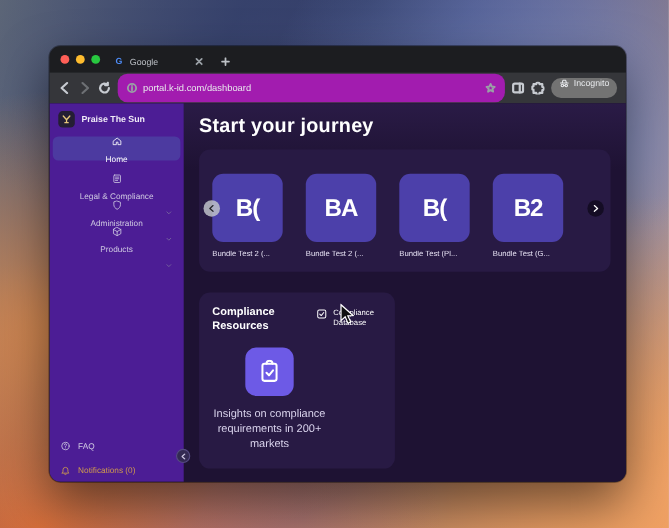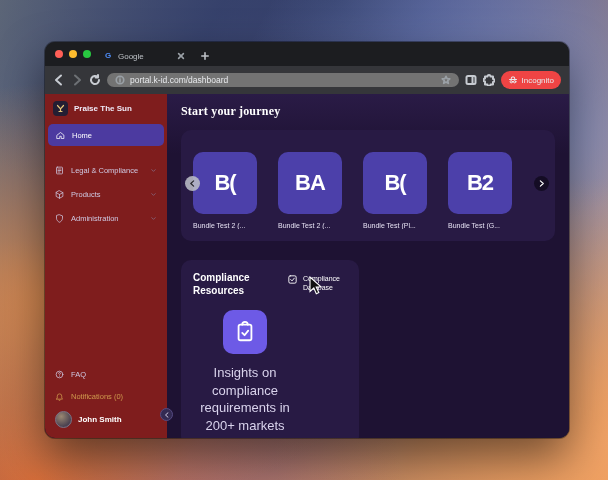--- a/index.html
+++ b/index.html
@@ -35,52 +35,52 @@
   .fav-kid{ background:#0f4c5c; box-shadow:inset 0 0 0 1.5px #35d0c0; }
   .fav-g{ font-size:8px; font-weight:bold; color:#4e8cf7; line-height:8px; background:none; }
   .tab .label{ flex:1 1 auto; overflow:hidden; white-space:nowrap; }
   .tab .x{ width:8px; height:8px; color:#9aa0a6; flex:0 0 auto; }
   .newtab{ width:16px; height:16px; margin:0 0 2px 4px; display:flex; align-items:center; justify-content:center; color:#bdc1c6; }
 
   
   .toolbar{ height:28px; background:#35363a; display:flex; align-items:center; gap:6px; padding:0 8px; }
   .navic{ width:12px; height:12px; color:#c7cbd1; flex:0 0 auto; }
   .navic.dim{ color:#6d7074; }
-  .urlpill{ flex:1 1 auto; height:14px; background:#737373; border-radius:9px; display:flex; align-items:center; gap:5px; padding:0 8px; }
+  .urlpill{ flex:1 1 auto; height:26px; background:#a21caf; border-radius:9px; display:flex; align-items:center; gap:5px; padding:0 8px; }
   .urlpill .address{ flex:1 1 auto; color:#e8eaed; font-size:8.5px; white-space:nowrap; overflow:hidden; }
   .smic{ width:10px; height:10px; color:#9aa0a6; flex:0 0 auto; }
-  .incog{ display:flex; align-items:center; gap:4px; background:#ef4444; border-radius:9px; height:18px; padding:0 7px; color:#e8eaed; font-size:8px; flex:0 0 auto; }
+  .incog{ display:flex; align-items:flex-start; gap:4px; background:#737373; border-radius:9px; height:18px; padding:0 7px; color:#e8eaed; font-size:8px; flex:0 0 auto; }
   .incog svg{ width:10px; height:10px; }
 
   
   .app{ display:flex; height:344px; background:#1e1233; }
 
-  .sidebar{ position:relative; width:122px; background:#7f1d1d; display:flex; flex-direction:column; color:#d8d4e8; flex:0 0 auto; }
+  .sidebar{ position:relative; width:122px; background:#4c1d95; display:flex; flex-direction:column; color:#d8d4e8; flex:0 0 auto; }
   .workspace{ display:flex; align-items:center; gap:6px; padding:6px 8px; height:28px; }
   .ws-logo{ width:15px; height:15px; border-radius:4px; background:#241e33; display:flex; align-items:center; justify-content:center; color:#e8c87a; flex:0 0 auto; }
   .ws-logo svg{ width:9px; height:9px; }
   .workspace .wsname{ font-size:8px; font-weight:600; color:#efeaf7; }
-  .navitem{ display:flex; align-items:center; gap:7px; height:24px; padding:0 10px; font-size:7.5px; color:#cfc9e2; }
+  .navitem{ display:flex; align-items:center; gap:7px; height:24px; padding:0 10px; font-size:7.5px; color:#cfc9e2;flex-direction:column; }
   .navitem .ic{ width:9px; height:9px; flex:0 0 auto; }
   .navitem .chev{ margin-left:auto; width:7px; height:7px; color:#8a84a3; }
   .navitem.home{ margin:2px 3px 0 3px; height:22px; padding:0 8px; background:#4c3aa0; border-radius:5px; color:#ffffff; }
   .navgroup{ margin-top:12px; }
   .spacer{ flex:1 1 auto; }
   .footitem{ display:flex; align-items:center; gap:7px; height:22px; padding:0 10px; font-size:7.5px; color:#cfc9e2; }
   .footitem.notif{ color:#cf9a4e; }
   .userrow{ display:flex; align-items:center; gap:6px; padding:4px 10px 10px 10px; }
   .avatar{ width:17px; height:17px; border-radius:50%; background:radial-gradient(circle at 35% 30%, #9a8872, #4b4250 70%); border:1px solid #7a7588; flex:0 0 auto; }
   .username{ font-size:8px; font-weight:700; color:#ffffff; }
   .collapse{ position:absolute; left:115px; top:314px; width:13px; height:13px; border-radius:50%;
              background:#332a52; border:1px solid #554a82; color:#cfc9e2; display:flex; align-items:center; justify-content:center; }
   .collapse svg{ width:6px; height:6px; }
 
   .main{ flex:1 1 auto; overflow:hidden; padding:10px 14px 0 14px;
          background:linear-gradient(180deg, #2a1b46 0%, #1e1233 60px); }
-  .pagetitle{ font-size:12px; font-weight:700; color:#ffffff; letter-spacing:.2px;font-family:Liberation Serif, serif; }
+  .pagetitle{ font-size:18px; font-weight:700; color:#ffffff; letter-spacing:.2px; }
 
   .card{ background:#281a44; border-radius:10px; }
   .products-card{ margin-top:11px; padding:10px 10px 12px 10px; }
   .prod-head{ display:flex; align-items:center; }
   .viewall{ display:flex; align-items:center; gap:3px; color:#ffffff; font-size:9px; font-weight:600; }
   .viewall svg{ width:8px; height:8px; color:#cfc9e2; }
   .btn-new{ margin-left:auto; background:#7c5cf5; color:#ffffff; border:none; border-radius:6px;
             font-size:8.5px; font-weight:600; padding:5px 12px; font-family:inherit; }
   .tilesrow{ position:relative; display:flex; gap:21px; margin-top:12px; padding:0 2px; }
   .prodcol{ width:64px; }
@@ -94,21 +94,21 @@
 
   .compliance-card{ margin-top:19px; width:178px; min-height:160px; padding:12px; }
   .comp-head{ display:flex; gap:22px; }
   .comp-title{ width:74px; font-size:10px; font-weight:600; color:#ffffff; line-height:1.25; }
   .comp-tab{ display:flex; align-items:flex-start; gap:5px; padding-top:2px; }
   .comp-tab svg{ width:11px; height:11px; color:#ffffff; flex:0 0 auto; }
   .comp-tab .tablabel{ font-size:7px; color:#ffffff; line-height:1.3; width:44px; }
   .comp-body{ width:104px; margin-top:13px; display:flex; flex-direction:column; align-items:center; }
   .comp-tile{ width:44px; height:44px; background:#6d5ae6; border-radius:10px; display:flex; align-items:center; justify-content:center; color:#ffffff; }
   .comp-tile svg{ width:22px; height:22px; }
-  .comp-desc{ margin-top:10px; font-size:13px; color:#d9d3ec; text-align:center; line-height:1.35; }
+  .comp-desc{ margin-top:10px; font-size:10px; color:#d9d3ec; text-align:center; line-height:1.35; }
 
   .cursor{ position:absolute; left:308px; top:276px; width:14px; height:20px; z-index:50; }
 
   svg{ display:block; }
   .stroke{ fill:none; stroke:currentColor; stroke-width:2; stroke-linecap:round; stroke-linejoin:round; }
 </style>
 </head>
 <body>
 
 <div class="desktop">
@@ -220,37 +220,37 @@
             <span>Legal &amp; Compliance</span>
             <span class="chev">
               <svg viewBox="0 0 24 24" class="stroke">
                   <polyline points="6 9 12 15 18 9"></polyline>
                 </svg>
             </span>
           </div>
           <div class="navitem">
             <span class="ic">
               <svg viewBox="0 0 24 24" class="stroke">
-                  <path d="M12 2 L21 7 V17 L12 22 L3 17 V7 Z M3 7 L12 12 L21 7 M12 12 V22"></path>
-                </svg>
-            </span>
-            <span>Products</span>
+                  <path d="M12 2 L20 5 V11 C20 16 16.5 20 12 22 C7.5 20 4 16 4 11 V5 Z"></path>
+                </svg>
+            </span>
+            <span>Administration</span>
             <span class="chev">
               <svg viewBox="0 0 24 24" class="stroke">
                   <polyline points="6 9 12 15 18 9"></polyline>
                 </svg>
             </span>
           </div>
           <div class="navitem">
             <span class="ic">
               <svg viewBox="0 0 24 24" class="stroke">
-                  <path d="M12 2 L20 5 V11 C20 16 16.5 20 12 22 C7.5 20 4 16 4 11 V5 Z"></path>
-                </svg>
-            </span>
-            <span>Administration</span>
+                  <path d="M12 2 L21 7 V17 L12 22 L3 17 V7 Z M3 7 L12 12 L21 7 M12 12 V22"></path>
+                </svg>
+            </span>
+            <span>Products</span>
             <span class="chev">
               <svg viewBox="0 0 24 24" class="stroke">
                   <polyline points="6 9 12 15 18 9"></polyline>
                 </svg>
             </span>
           </div>
         </div>
 
         <div class="spacer"></div>
 
@@ -264,24 +264,20 @@
           <span>FAQ</span>
         </div>
         <div class="footitem notif">
           <span class="ic" style="width:9px;height:9px;">
             <svg viewBox="0 0 24 24" class="stroke">
                 <path d="M6 16 V11 a6 6 0 0 1 12 0 V16 L20 19 H4 Z M10 21 a2 2 0 0 0 4 0"></path>
               </svg>
           </span>
           <span>Notifications (0)</span>
         </div>
-        <div class="userrow">
-          <span class="avatar"></span>
-          <span class="username">John Smith</span>
-        </div>
 
         <div class="collapse">
           <svg viewBox="0 0 12 12" class="stroke">
               <path d="M8 1.5 L3 6 L8 10.5"></path>
             </svg>
         </div>
       </aside>
 
       <main class="main">
         <h1 class="pagetitle">Start your journey</h1>

